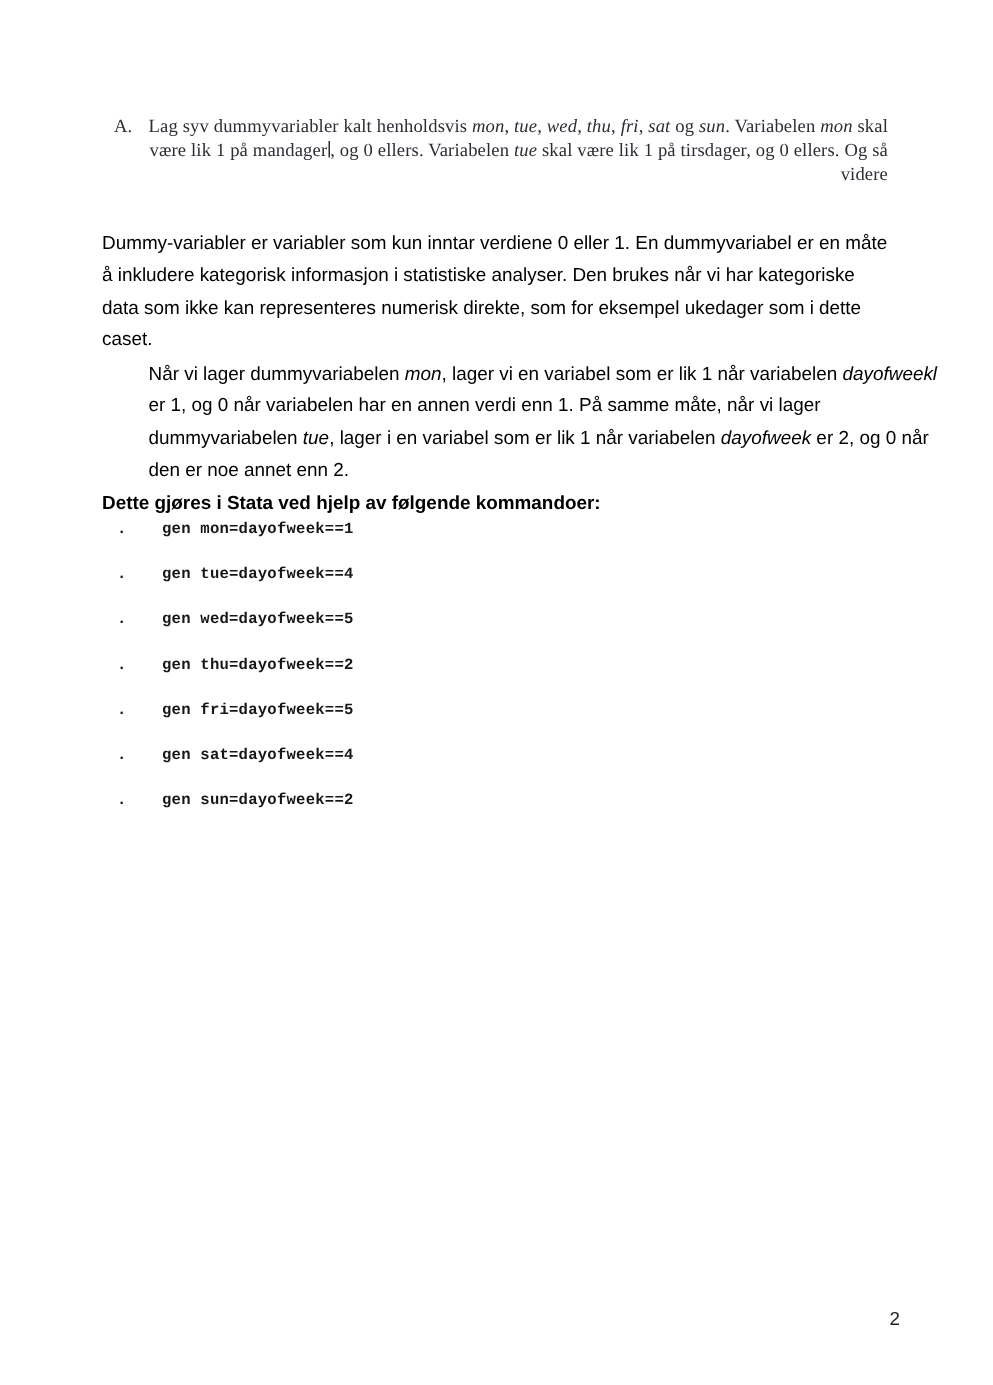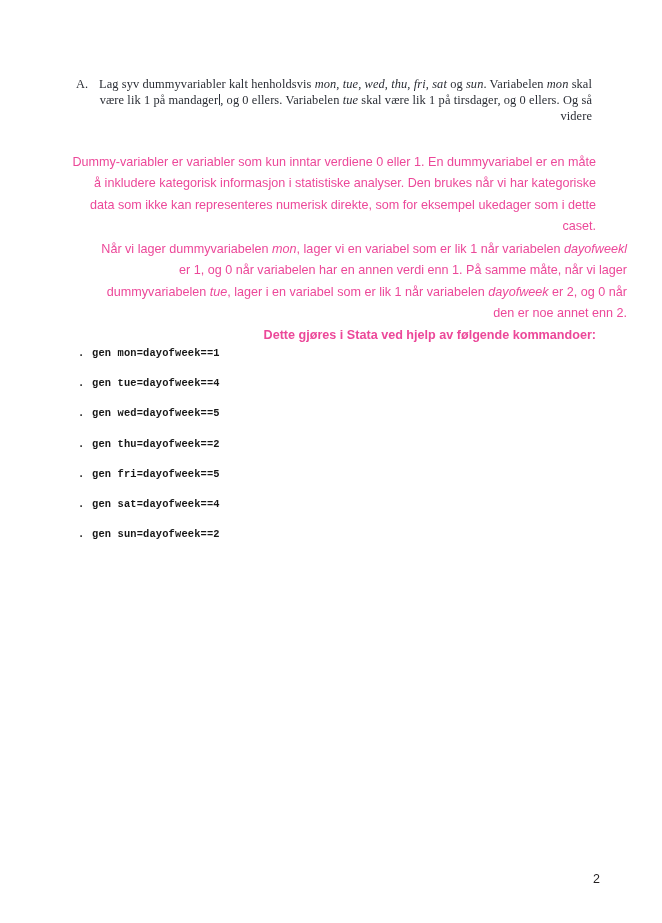--- a/index.html
+++ b/index.html
@@ -64,22 +64,21 @@
   }
 
   
   .para {
     position: absolute;
     left: 68px;
     width: 528px;
     font-family: "Liberation Sans", "DejaVu Sans", sans-serif;
     font-size: 12.6px;
     line-height: 21.5px;
-    color: #ec4899;
-    text-align: right;
+    color: #000000;
   }
   .para i { font-style: italic; }
 
   #para-1 { top: 139px; }
   #para-2 { top: 226px; margin-left: 31px; }
   #para-3 { top: 312px; font-weight: bold; }
 
   
   .code-listing {
     position: absolute;
@@ -102,21 +101,21 @@
   }
   .code-dot {
     position: absolute;
     left: 0;
     top: 5px;
     width: 8px;
     color: #1b1b1b;
   }
   .code-text {
     position: absolute;
-    left: 14px;
+    left: 30px;
     top: 5px;
   }
 
   
   .page-number {
     position: absolute;
     right: 62px;
     top: 872px;
     font-family: "Liberation Sans", "DejaVu Sans", sans-serif;
     font-size: 12.5px;

